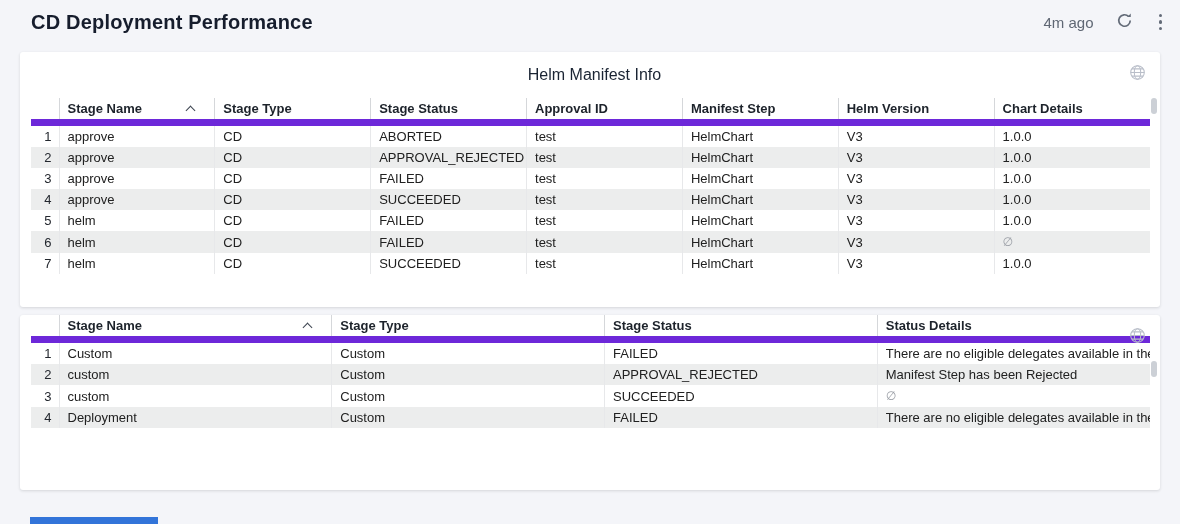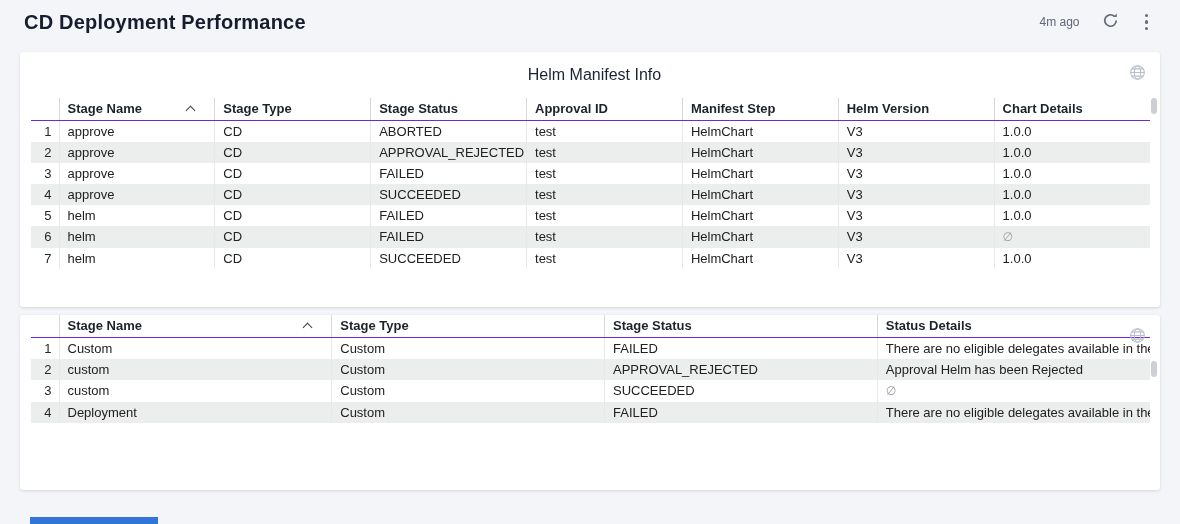--- a/index.html
+++ b/index.html
@@ -8,30 +8,31 @@
     font-family: "Liberation Sans", "DejaVu Sans", sans-serif;
     background: #f4f5f9;
     position: relative;
     color: #1f2430;
   }
   .topbar {
     height: 44px;
     display: flex;
     align-items: center;
     justify-content: space-between;
-    padding: 0 28px 0 24px;
+    padding: 0 14px 0 24px;
+    margin-left: 7px;
   }
   .page-title {
     font-size: 20px;
     font-weight: 700;
     letter-spacing: 0.2px;
     color: #161d2d;
   }
   .topbar-right { display: flex; align-items: center; gap: 22px; color: #5f6774; }
-  .time-ago { font-size: 12px; }
+  .time-ago { font-size: 15px; }
   .icon-btn { background: none; border: none; cursor: pointer; color: #636b78; display: flex; align-items: center; }
   .kebab { display: flex; flex-direction: column; gap: 3px; padding: 2px 4px; }
   .kebab i { width: 3.5px; height: 3.5px; border-radius: 50%; background: #636b78; display: block; }
 
   .panel {
     position: relative;
     background: #ffffff;
     border-radius: 3px;
     box-shadow: 0 1px 3px rgba(24,26,27,0.14);
     margin: 0 20px;
@@ -52,21 +53,21 @@
     font-size: 13px;
     text-align: left;
     white-space: nowrap;
     overflow: hidden;
     line-height: 21px;
   }
   thead th {
     height: 22px;
     font-weight: 700;
     color: #1d232b;
-    border-bottom: 1px solid #6d28d9;
+    border-bottom: 7px solid #6d28d9;
     position: relative;
   }
   thead th + th { border-left: 1px solid #d5d7da; }
   tbody td + td { border-left: 1px solid #e7e8ea; }
   tbody tr:nth-child(even) { background: #eceded; }
   tbody td { color: #212121; }
   td.idx, th.idx { text-align: right; padding-right: 7px; color: #23272e; }
   .caret {
     position: absolute;
     right: 20px;
@@ -260,21 +261,21 @@
           <td>Custom</td>
           <td>Custom</td>
           <td>FAILED</td>
           <td>There are no eligible delegates available in the …</td>
         </tr>
         <tr>
           <td class="idx">2</td>
           <td>custom</td>
           <td>Custom</td>
           <td>APPROVAL_REJECTED</td>
-          <td>Approval Helm has been Rejected</td>
+          <td>Manifest Step has been Rejected</td>
         </tr>
         <tr>
           <td class="idx">3</td>
           <td>custom</td>
           <td>Custom</td>
           <td>SUCCEEDED</td>
           <td><span class="null">∅</span></td>
         </tr>
         <tr>
           <td class="idx">4</td>

